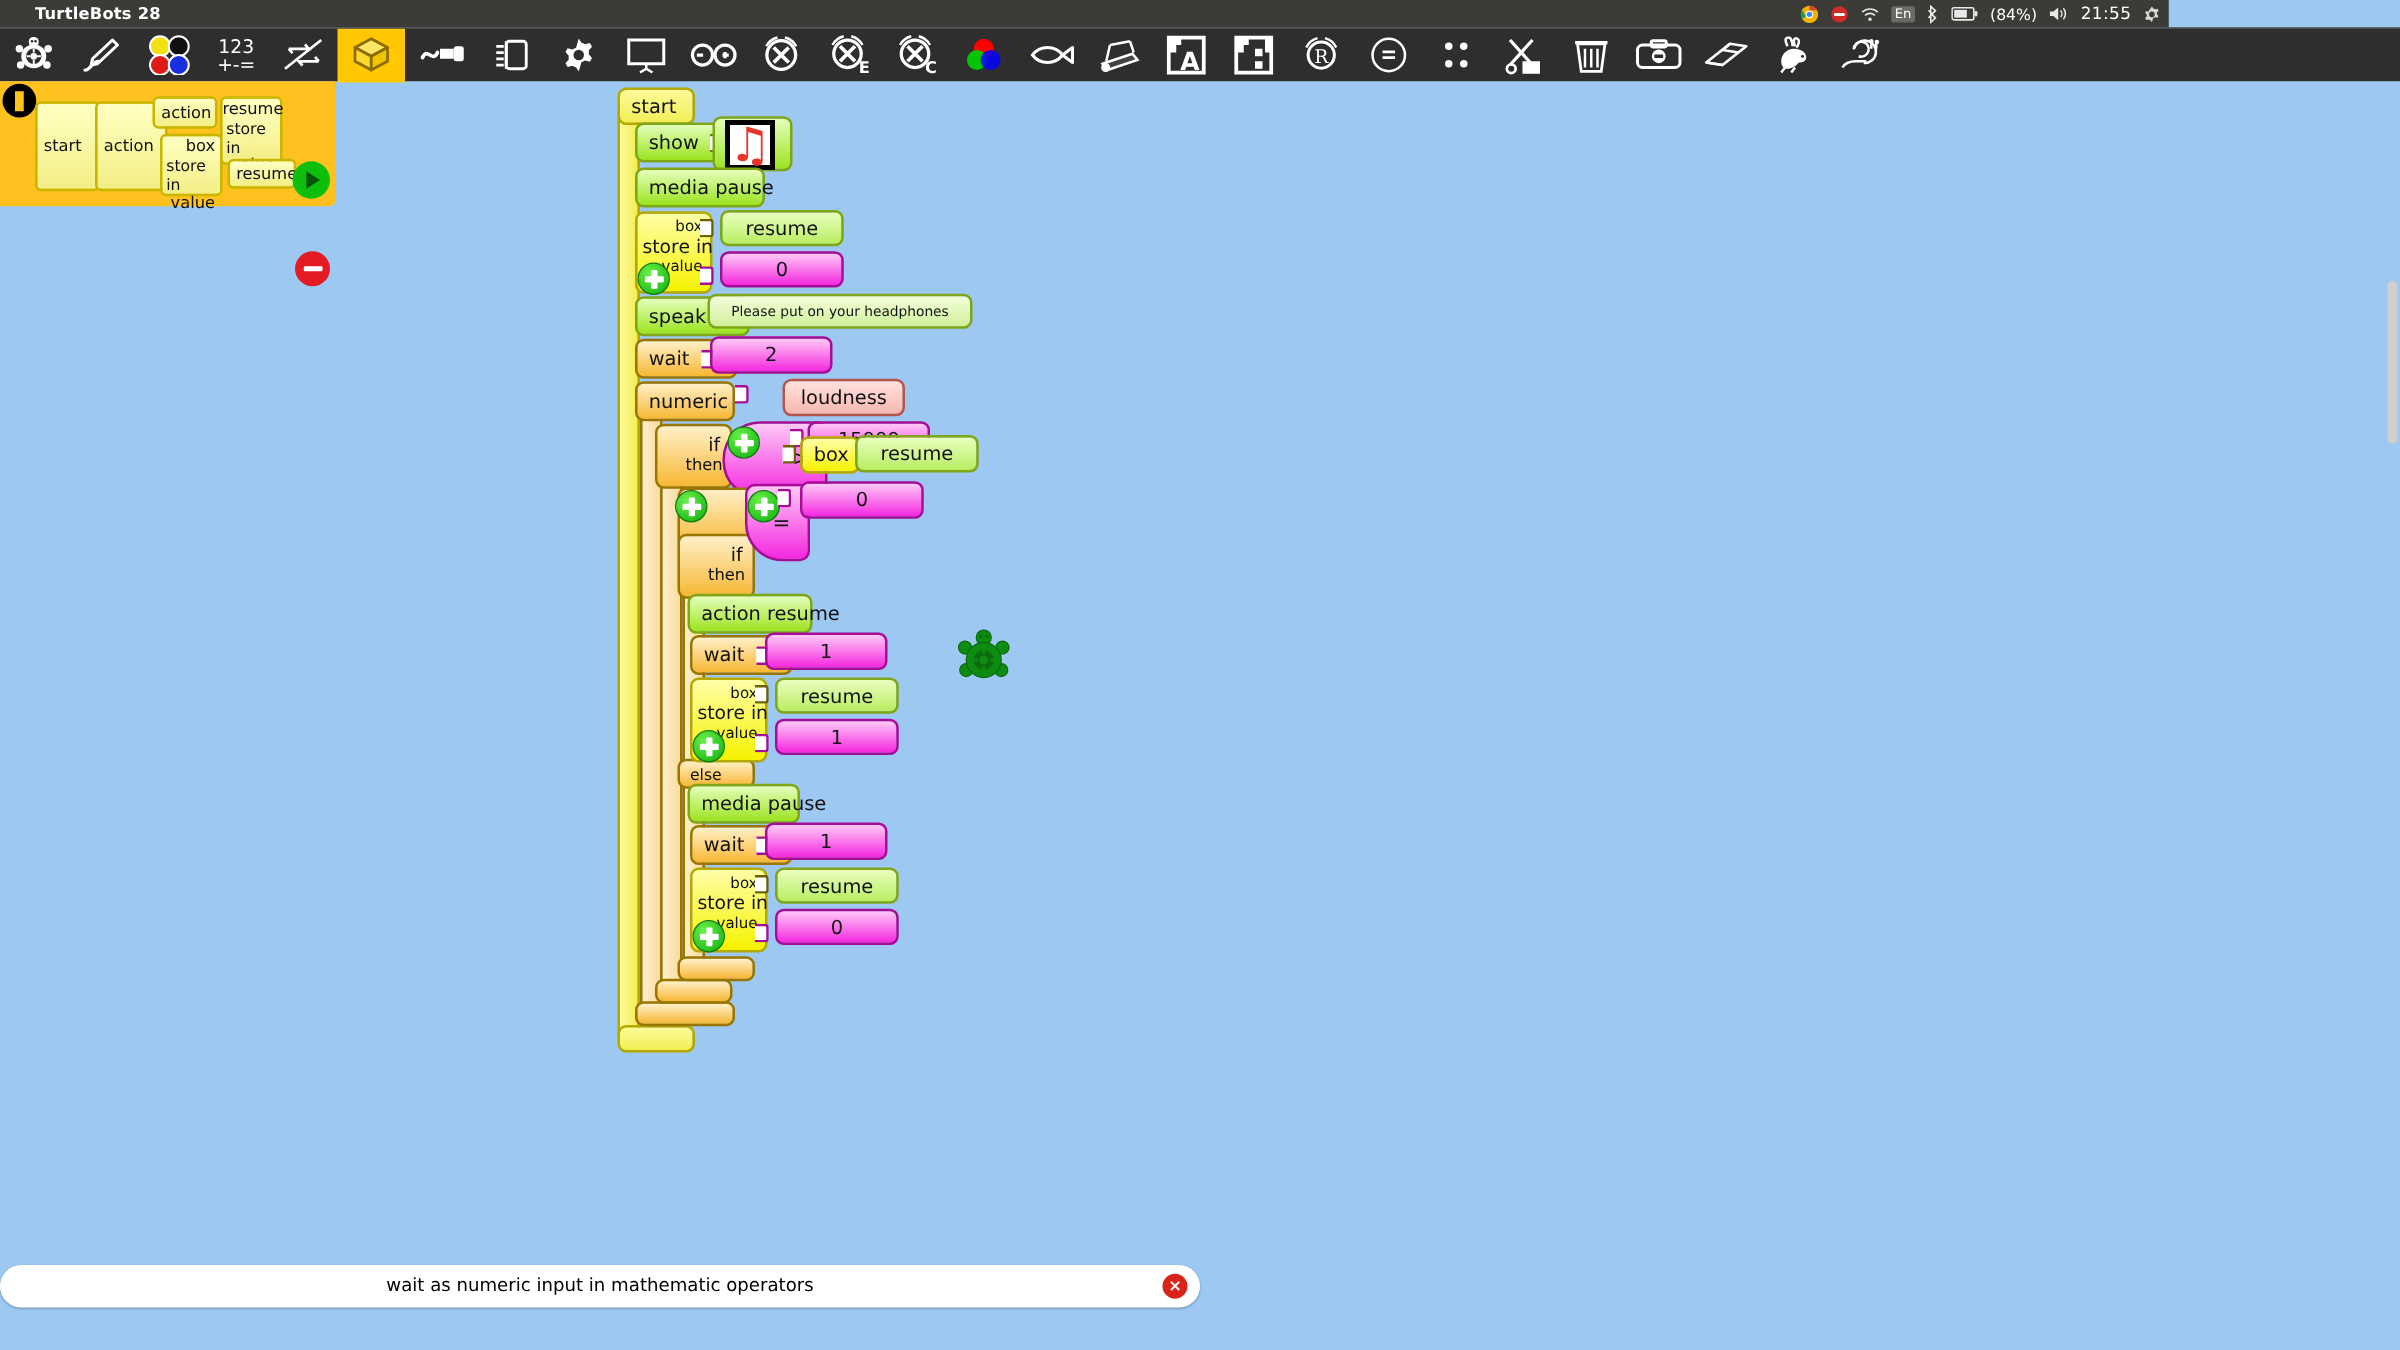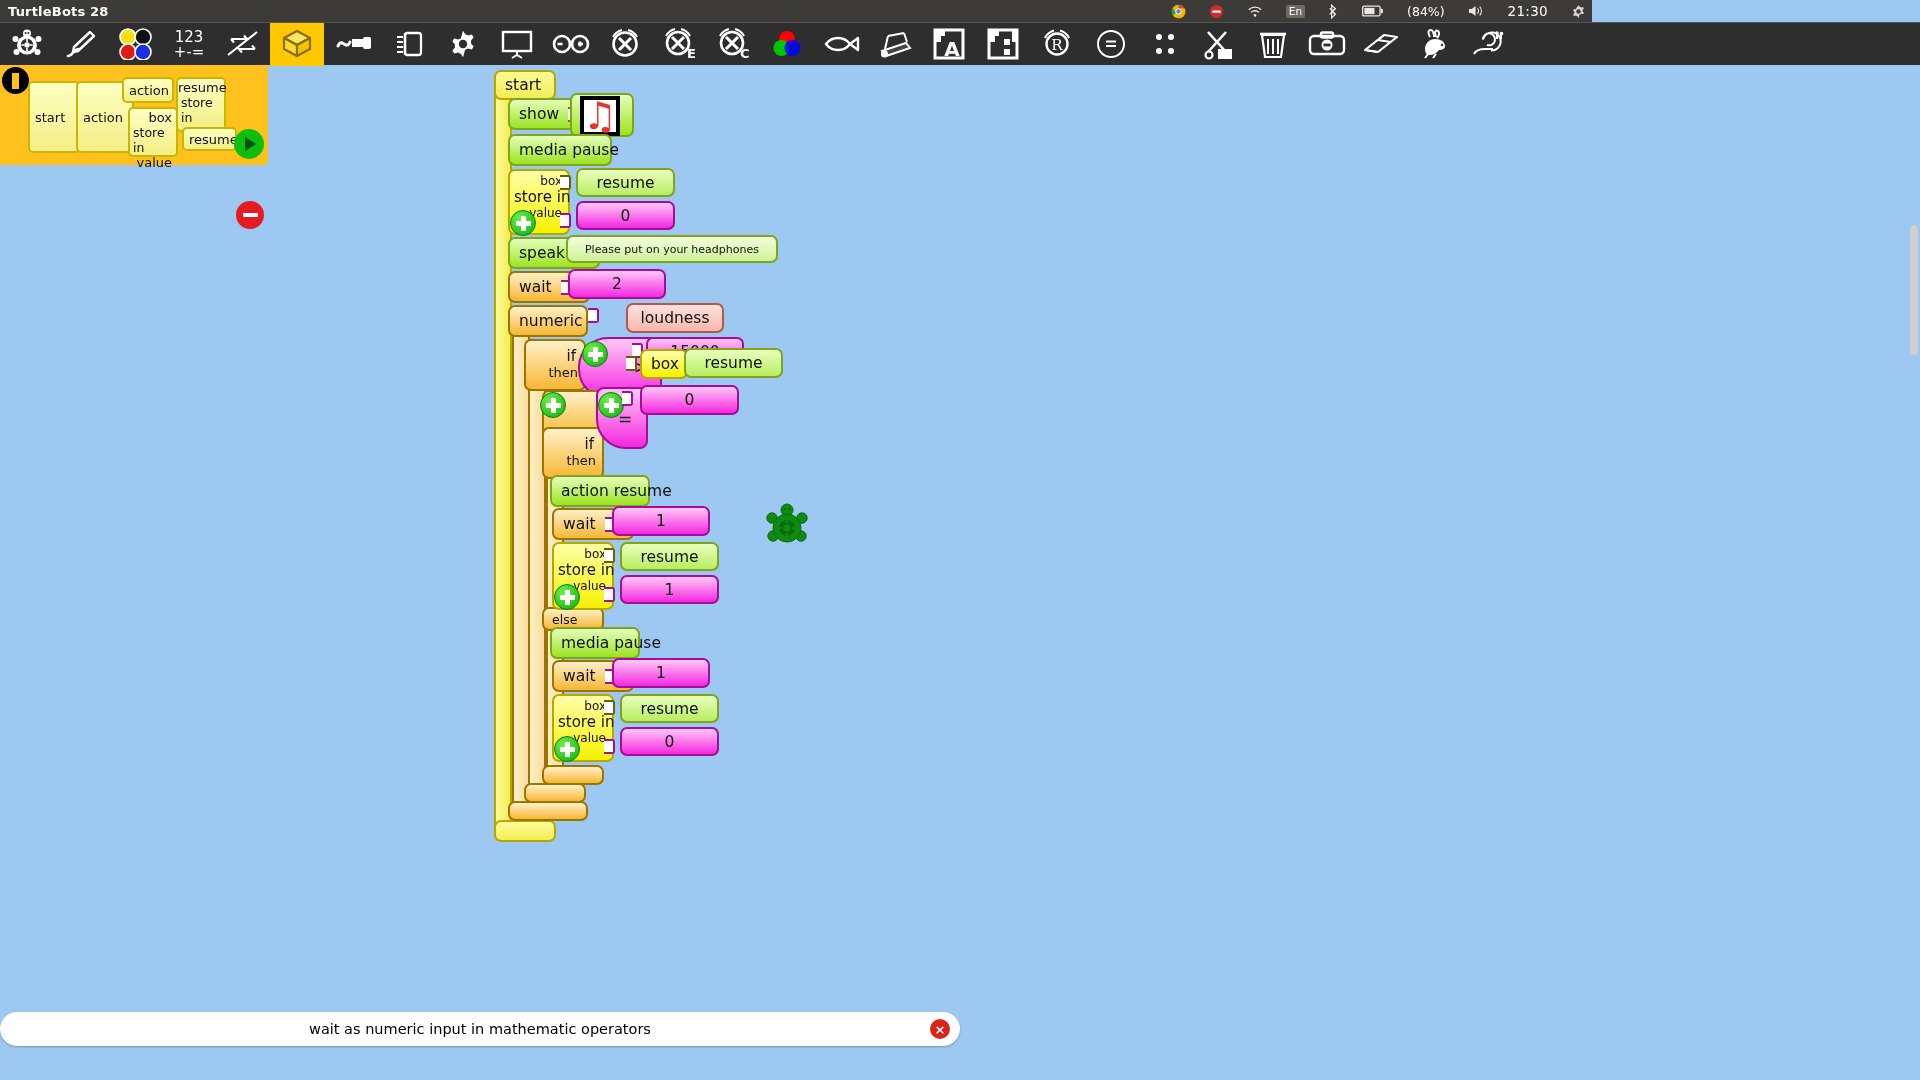--- a/index.html
+++ b/index.html
@@ -6,31 +6,32 @@
   html, body {
     margin: 0; padding: 0;
     width: 1920px; height: 1080px;
     overflow: hidden;
     font-family: "DejaVu Sans", "Liberation Sans", sans-serif;
   }
   body { background: #9CC8F2; position: relative; }
 
   
   #systembar {
-    position: absolute; top: 0; left: 0; width: 1592px; height: 22px;
+    position: absolute; top: 0; left: 0; width: 1735px; height: 22px;
     background: #3C3B37;
     display: flex; align-items: center;
     color: #fff;
+    padding-left: 20px;
   }
   #systembar .wintitle {
     font-size: 13px; font-weight: bold; color: #fff;
     padding-left: 8px; letter-spacing: .2px;
   }
   #systembar .tray {
-    margin-left: auto; display: flex; align-items: center; gap: 23px;
+    margin-left: auto; display: flex; align-items: center; gap: 9px;
     padding-right: 6px; font-size: 12.5px;
   }
   #systembar .tray .clock { font-size: 13.5px; letter-spacing: .3px; }
   .tray-ico { display: inline-flex; align-items: center; justify-content: center; }
   .lang-box {
     background: #6b6a64; color: #fff; font-size: 10.5px;
     padding: 0px 3px; border-radius: 2px; line-height: 13px;
   }
 
   
@@ -231,21 +232,21 @@
           <rect x="20.4" y="3.6" width="2.4" height="4.8" rx="1" fill="#e8e8e8"></rect>
         </svg>
     </span>
     <span>(84%)</span>
     <span class="tray-ico">
       <svg width="17" height="14" viewBox="0 0 18 14">
           <path d="M1 5h3l4-3.4v10.8L4 9H1z" fill="#e8e8e8"></path>
           <path d="M10 4.2a4 4 0 0 1 0 5.6M12.4 2.4a7 7 0 0 1 0 9.2" fill="none" stroke="#e8e8e8" stroke-width="1.3"></path>
         </svg>
     </span>
-    <span class="clock">21:30</span>
+    <span class="clock">21:55</span>
     <span class="tray-ico">
       <svg width="15" height="15" viewBox="0 0 16 16">
           <path d="M8 1.2 9.2 3a5 5 0 0 1 1.6.7l2-.5.9 1.6-1.4 1.5a5 5 0 0 1 0 1.5l1.4 1.5-.9 1.6-2-.5a5 5 0 0 1-1.6.7L8 14.8 6.8 13a5 5 0 0 1-1.6-.7l-2 .5-.9-1.6 1.4-1.5a5 5 0 0 1 0-1.5L2.3 6.8l.9-1.6 2 .5A5 5 0 0 1 6.8 3z" fill="#d8d8d8"></path>
           <circle cx="8" cy="8" r="2.4" fill="#3C3B37"></circle>
         </svg>
     </span>
   </div>
 </div>
 
 <div id="toolbar">

